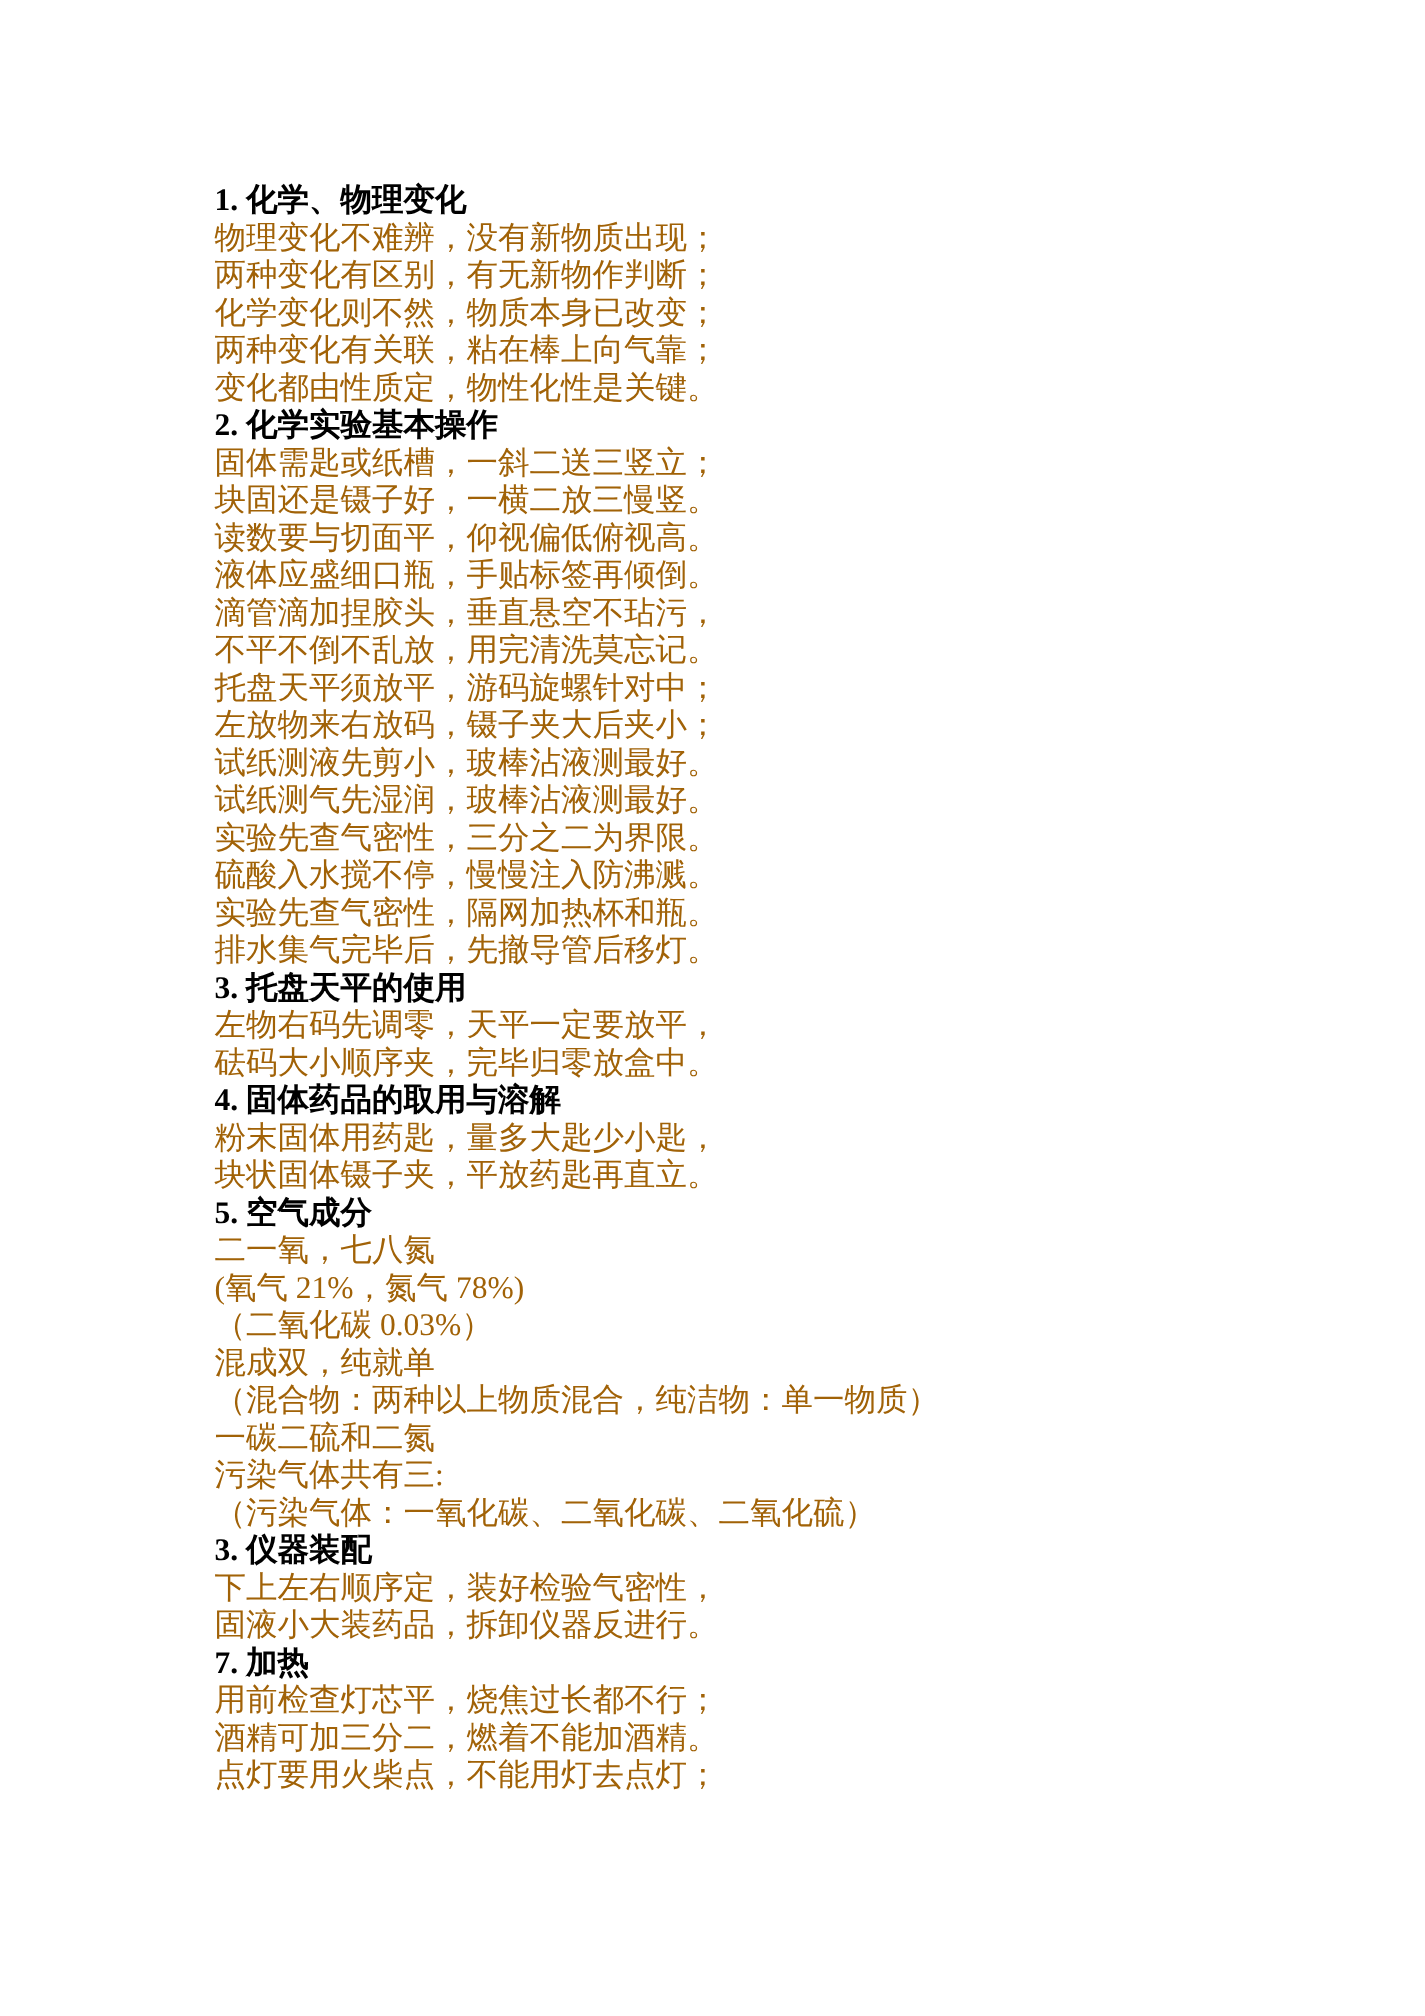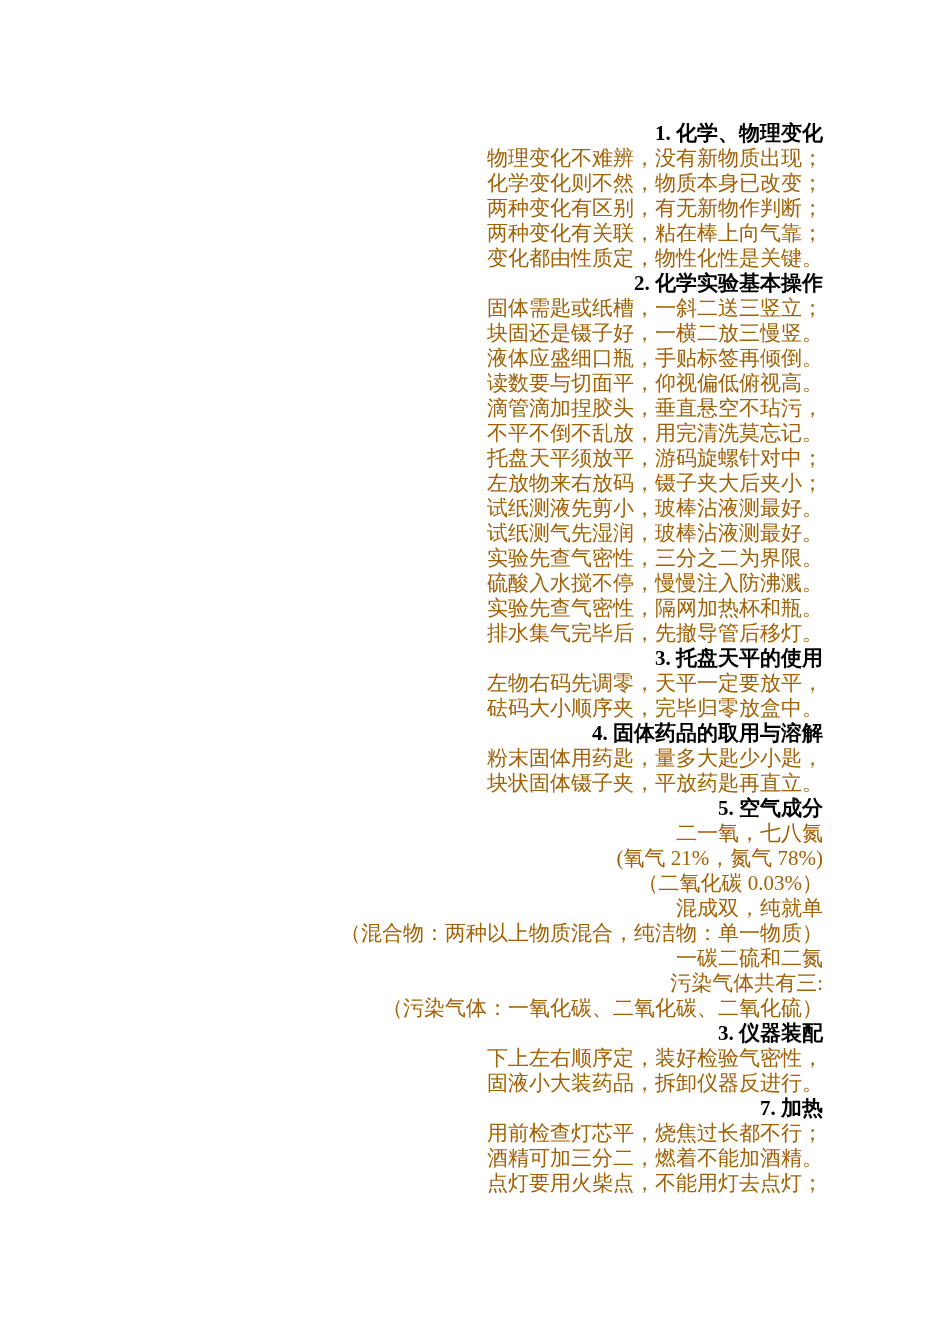--- a/index.html
+++ b/index.html
@@ -11,21 +11,20 @@
     height: 1344px;
     background: #ffffff;
     font-family: "Liberation Serif", "DejaVu Serif", serif;
     overflow: hidden;
   }
   .doc-page {
     position: relative;
     width: 950px;
     height: 1344px;
     background: #ffffff;
-    text-align: right;
   }
   .doc-body {
     position: absolute;
     left: 143px;
     top: 121px;
     width: 680px;
   }
   .doc-body p {
     margin: 0;
     padding: 0;
@@ -39,29 +38,29 @@
     color: #000000;
   }
 </style>
 </head>
 <body>
 
 <div class="doc-page">
   <div class="doc-body" id="doc-body">
       <p class="heading">1. 化学、物理变化</p>
       <p class="line">物理变化不难辨，没有新物质出现；</p>
+      <p class="line">两种变化有区别，有无新物作判断；</p>
       <p class="line">化学变化则不然，物质本身已改变；</p>
-      <p class="line">两种变化有区别，有无新物作判断；</p>
       <p class="line">两种变化有关联，粘在棒上向气靠；</p>
       <p class="line">变化都由性质定，物性化性是关键。</p>
       <p class="heading">2. 化学实验基本操作</p>
       <p class="line">固体需匙或纸槽，一斜二送三竖立；</p>
       <p class="line">块固还是镊子好，一横二放三慢竖。</p>
+      <p class="line">读数要与切面平，仰视偏低俯视高。</p>
       <p class="line">液体应盛细口瓶，手贴标签再倾倒。</p>
-      <p class="line">读数要与切面平，仰视偏低俯视高。</p>
       <p class="line">滴管滴加捏胶头，垂直悬空不玷污，</p>
       <p class="line">不平不倒不乱放，用完清洗莫忘记。</p>
       <p class="line">托盘天平须放平，游码旋螺针对中；</p>
       <p class="line">左放物来右放码，镊子夹大后夹小；</p>
       <p class="line">试纸测液先剪小，玻棒沾液测最好。</p>
       <p class="line">试纸测气先湿润，玻棒沾液测最好。</p>
       <p class="line">实验先查气密性，三分之二为界限。</p>
       <p class="line">硫酸入水搅不停，慢慢注入防沸溅。</p>
       <p class="line">实验先查气密性，隔网加热杯和瓶。</p>
       <p class="line">排水集气完毕后，先撤导管后移灯。</p>

